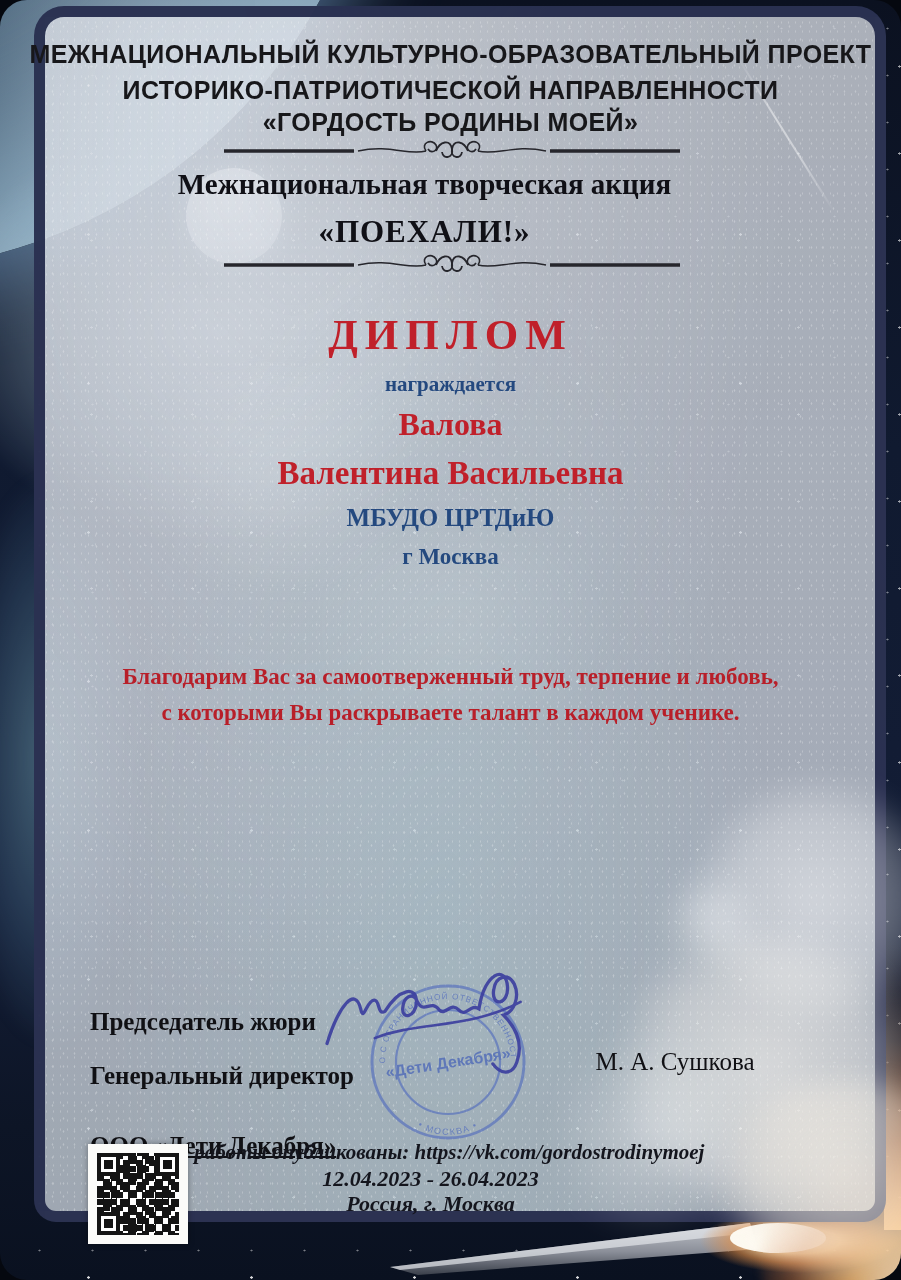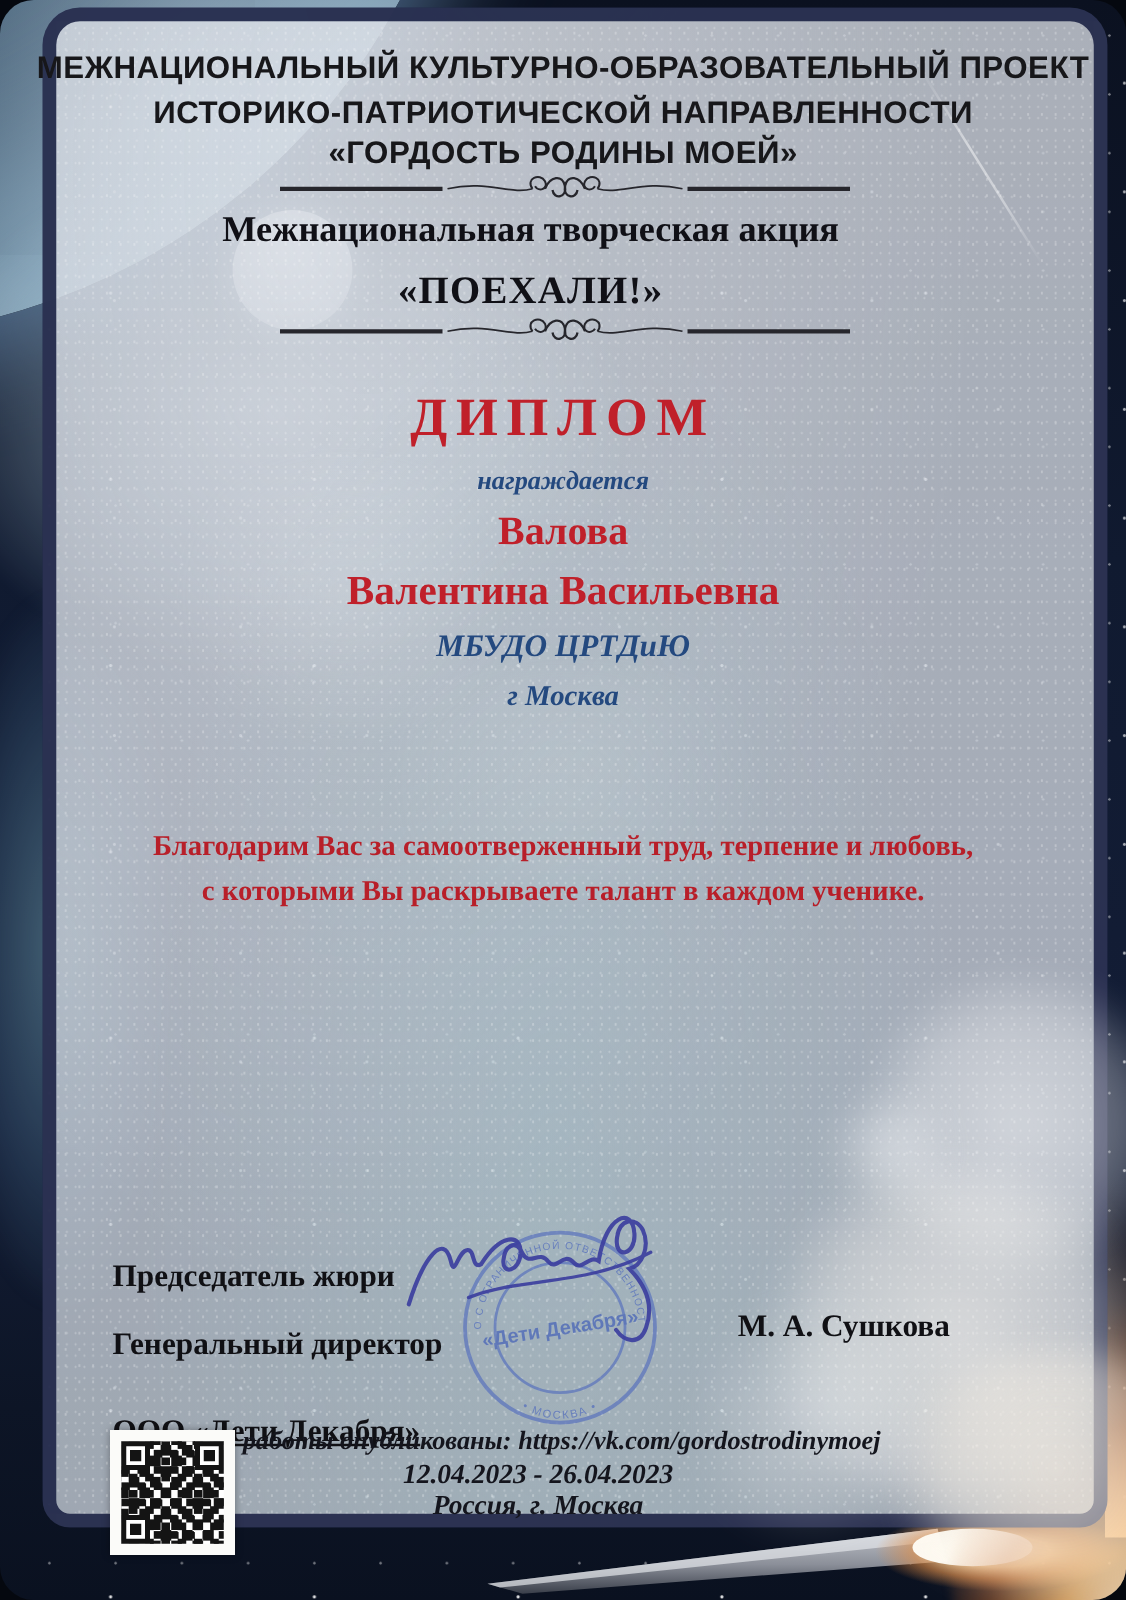--- a/index.html
+++ b/index.html
@@ -72,40 +72,40 @@
       background:radial-gradient(circle,#ffffff 0%,transparent 70%);}
   .streak{left:735px;top:55px;width:2px;height:185px;z-index:12;opacity:.55;
     transform:rotate(-32deg);transform-origin:top left;
     background:linear-gradient(180deg,transparent,rgba(255,255,255,.9) 40%,rgba(255,255,255,.7) 70%,transparent);}
 
   
   .line{left:0;width:901px;text-align:center;z-index:20;}
   .sans{font-family:"Liberation Sans","DejaVu Sans",sans-serif;font-weight:700;color:#17171a;}
   .serifb{font-weight:700;color:#101016;}
   .red{color:#c0202a;}
-  .blue{color:#24497f;font-style:italic;}
+  .blue{color:#24497f;}
   .shift{transform:translateX(-26px);}
   .h1{top:40px;font-size:25px;letter-spacing:.4px;}
   .h2{top:76px;font-size:25px;letter-spacing:.4px;}
   .h3{top:108px;font-size:25px;letter-spacing:.4px;}
   .div1{top:138px;}  .div2{top:252px;}
   .act1{top:168px;font-size:29px;}
   .act2{top:214px;font-size:31px;letter-spacing:1px;}
   .ttl{top:310px;font-size:43px;letter-spacing:7px;}
   .awd{top:372px;font-size:21px;}
   .nm1{top:406px;font-size:32px;}
   .nm2{top:455px;font-size:33px;}
   .org{top:504px;font-size:25px;}
   .cty{top:544px;font-size:23px;}
   .g1{top:664px;font-size:23px;color:#b81f29;font-weight:700;}
   .g2{top:700px;font-size:23px;color:#b81f29;font-weight:700;}
   .g3{top:736px;font-size:23px;color:#b81f29;font-weight:700;}
   .lbl{left:90px;font-size:25px;font-weight:600;color:#101014;z-index:20;}
   .jury{top:1008px;} .dir1{top:1062px;} .dir2{top:1132px;text-decoration:underline;}
-  .signer{left:560px;top:1048px;width:230px;text-align:center;font-size:25px;font-weight:700;color:#101014;z-index:20;}
+  .signer{left:560px;top:1048px;width:230px;text-align:center;font-size:25px;font-weight:400;color:#101014;z-index:20;}
   .ft{font-style:italic;font-weight:700;color:#14151d;z-index:20;transform:translateX(-20px);}
   .f1{top:1140px;font-size:21px;}
   .f2{top:1166px;font-size:22px;}
   .f3{top:1191px;font-size:22px;}
 
   
   .orn{height:26px;width:460px;left:222px;z-index:20;}
 
   
   .sig{left:318px;top:950px;width:230px;height:150px;z-index:23;transform:rotate(-4deg);}

